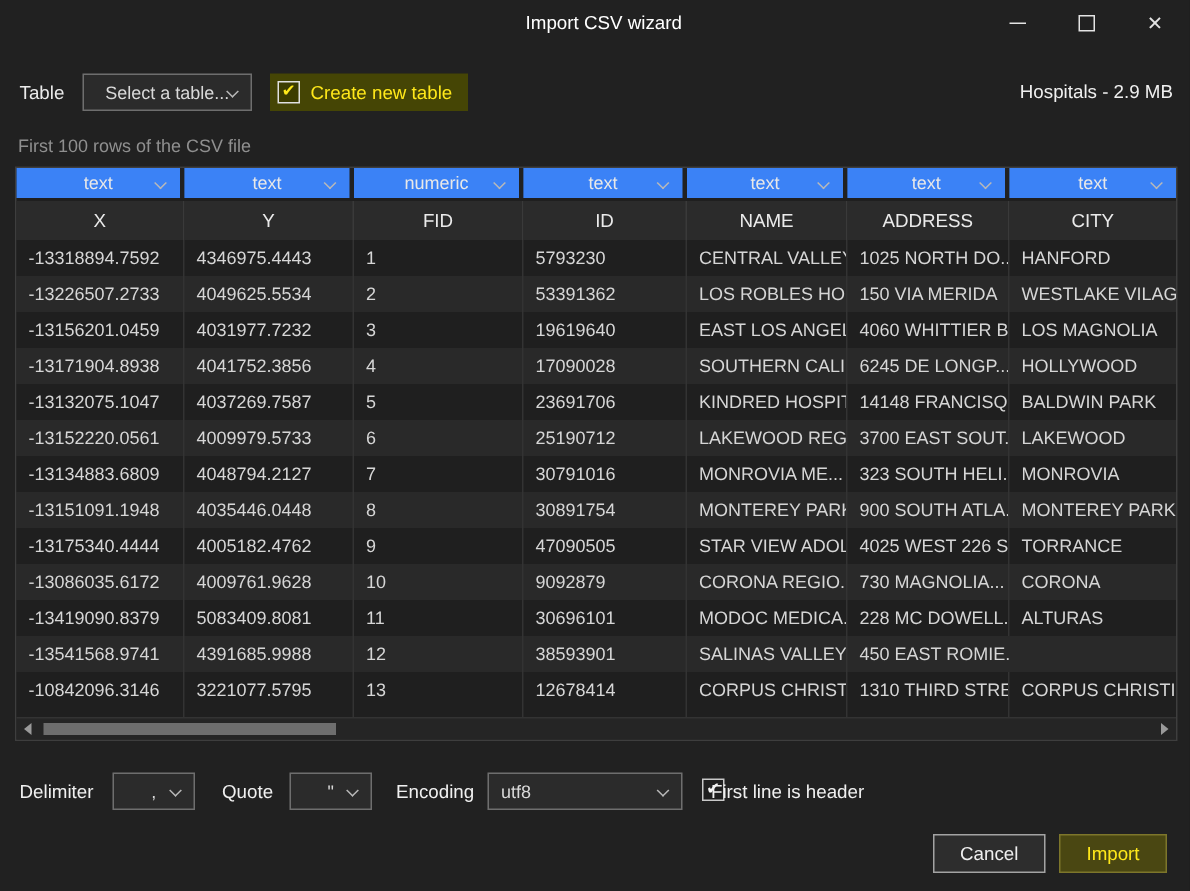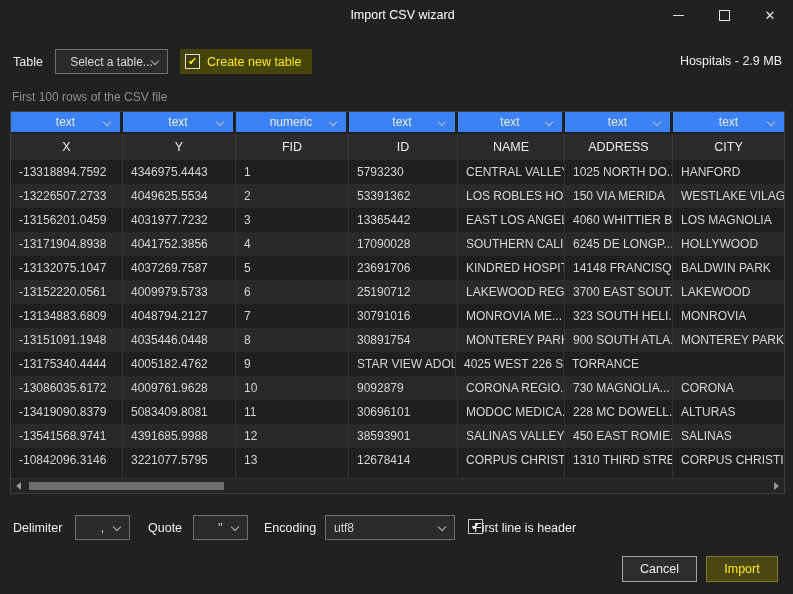--- a/index.html
+++ b/index.html
@@ -161,21 +161,21 @@
           <div class="cell" style="width: 113px;">2</div>
           <div class="cell" style="width: 109px;">53391362</div>
           <div class="cell" style="width: 107px;">LOS ROBLES HO...</div>
           <div class="cell" style="width: 108px;">150 VIA MERIDA</div>
           <div class="cell" style="width: 111px;">WESTLAKE VILAGE</div>
         </div>
         <div class="grid-row">
           <div class="cell" style="width: 112px;">-13156201.0459</div>
           <div class="cell" style="width: 113px;">4031977.7232</div>
           <div class="cell" style="width: 113px;">3</div>
-          <div class="cell" style="width: 109px;">13365442</div>
+          <div class="cell" style="width: 109px;">19619640</div>
           <div class="cell" style="width: 107px;">EAST LOS ANGEL...</div>
           <div class="cell" style="width: 108px;">4060 WHITTIER B...</div>
           <div class="cell" style="width: 111px;">LOS MAGNOLIA</div>
         </div>
         <div class="grid-row alt">
           <div class="cell" style="width: 112px;">-13171904.8938</div>
           <div class="cell" style="width: 113px;">4041752.3856</div>
           <div class="cell" style="width: 113px;">4</div>
           <div class="cell" style="width: 109px;">17090028</div>
           <div class="cell" style="width: 107px;">SOUTHERN CALI...</div>
@@ -215,20 +215,21 @@
           <div class="cell" style="width: 113px;">8</div>
           <div class="cell" style="width: 109px;">30891754</div>
           <div class="cell" style="width: 107px;">MONTEREY PARK...</div>
           <div class="cell" style="width: 108px;">900 SOUTH ATLA...</div>
           <div class="cell" style="width: 111px;">MONTEREY PARK</div>
         </div>
         <div class="grid-row">
           <div class="cell" style="width: 112px;">-13175340.4444</div>
           <div class="cell" style="width: 113px;">4005182.4762</div>
           <div class="cell" style="width: 113px;">9</div>
+          <div class="cell" style="width: 109px;">47090505</div>
           <div class="cell" style="width: 107px;">STAR VIEW ADOL...</div>
           <div class="cell" style="width: 108px;">4025 WEST 226 S...</div>
           <div class="cell" style="width: 111px;">TORRANCE</div>
         </div>
         <div class="grid-row alt">
           <div class="cell" style="width: 112px;">-13086035.6172</div>
           <div class="cell" style="width: 113px;">4009761.9628</div>
           <div class="cell" style="width: 113px;">10</div>
           <div class="cell" style="width: 109px;">9092879</div>
           <div class="cell" style="width: 107px;">CORONA REGIO...</div>
@@ -244,21 +245,20 @@
           <div class="cell" style="width: 108px;">228 MC DOWELL...</div>
           <div class="cell" style="width: 111px;">ALTURAS</div>
         </div>
         <div class="grid-row alt">
           <div class="cell" style="width: 112px;">-13541568.9741</div>
           <div class="cell" style="width: 113px;">4391685.9988</div>
           <div class="cell" style="width: 113px;">12</div>
           <div class="cell" style="width: 109px;">38593901</div>
           <div class="cell" style="width: 107px;">SALINAS VALLEY...</div>
           <div class="cell" style="width: 108px;">450 EAST ROMIE...</div>
-          <div class="cell" style="width: 111px;">SALINAS</div>
         </div>
         <div class="grid-row">
           <div class="cell" style="width: 112px;">-10842096.3146</div>
           <div class="cell" style="width: 113px;">3221077.5795</div>
           <div class="cell" style="width: 113px;">13</div>
           <div class="cell" style="width: 109px;">12678414</div>
           <div class="cell" style="width: 107px;">CORPUS CHRISTI...</div>
           <div class="cell" style="width: 108px;">1310 THIRD STRE...</div>
           <div class="cell" style="width: 111px;">CORPUS CHRISTI</div>
         </div>

